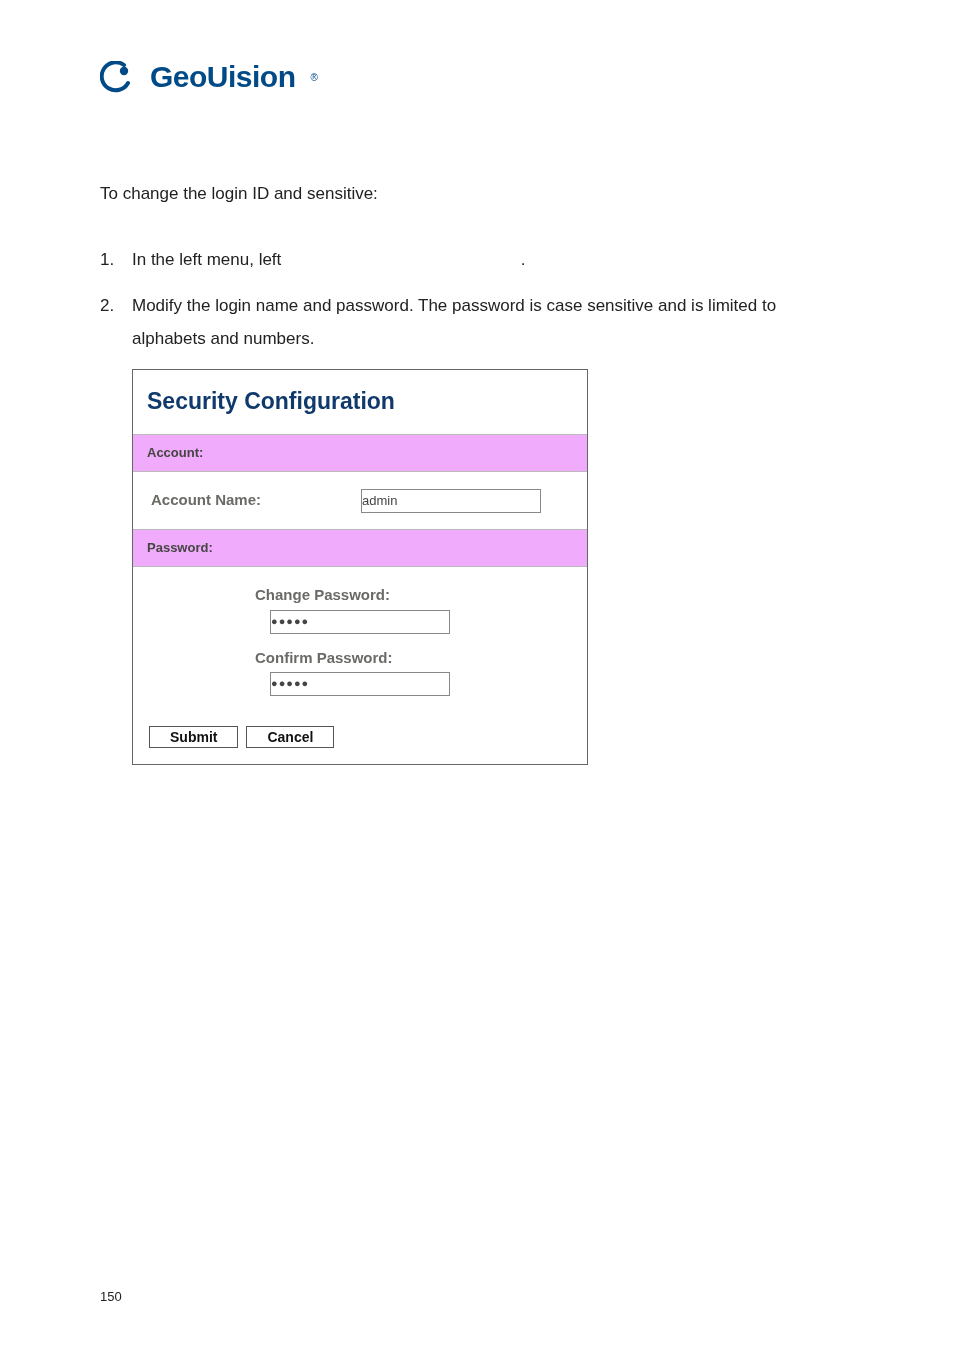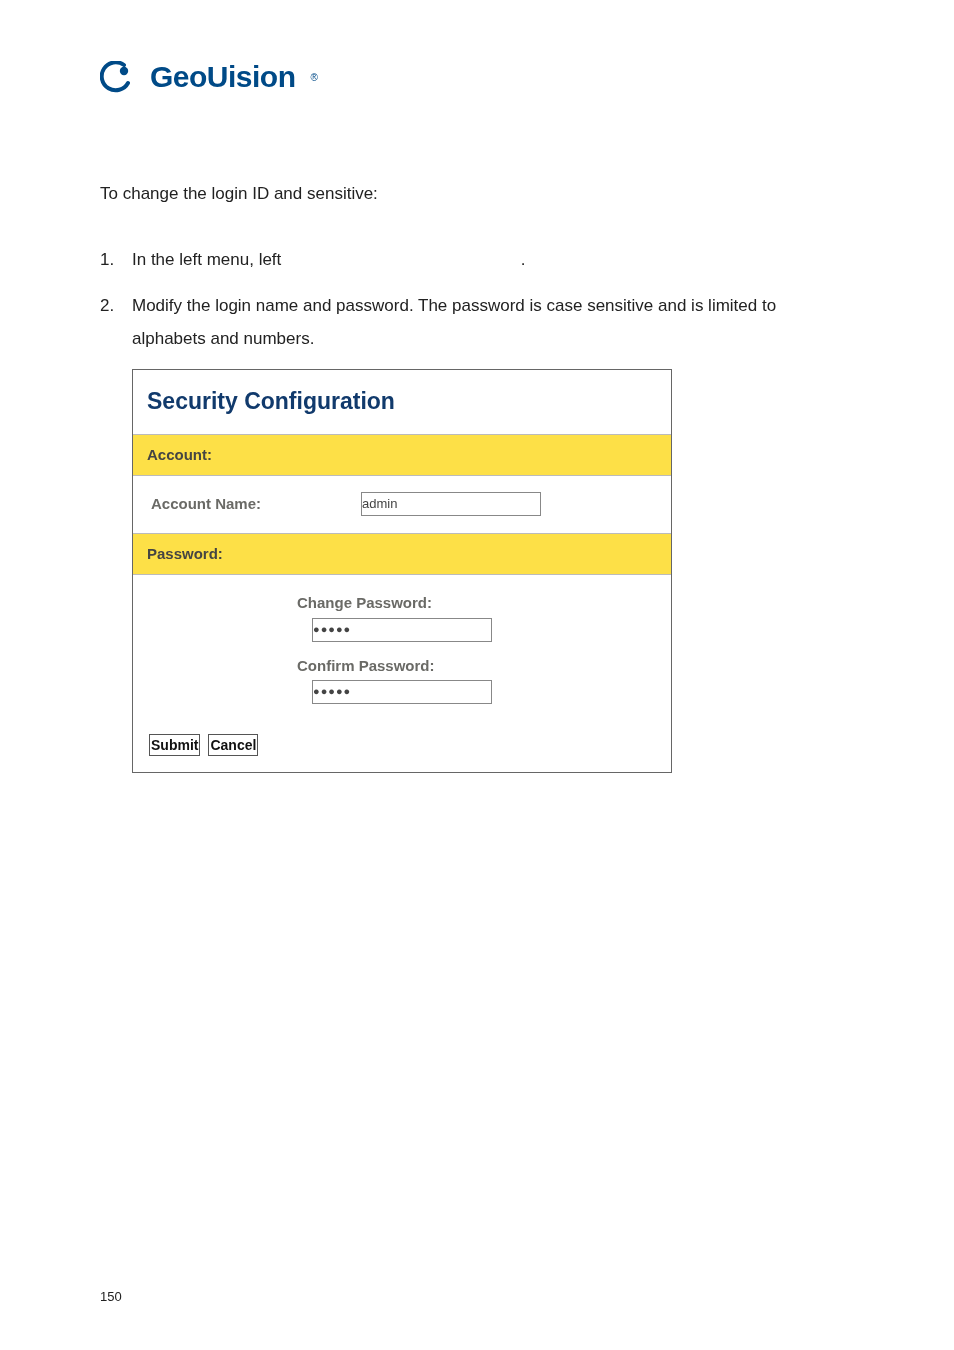--- a/index.html
+++ b/index.html
@@ -71,34 +71,34 @@
       display: block;
     }
     .step2-text {
       display: flex;
       align-items: flex-start;
     }
     .figure {
       margin-left: 32px;
       margin-top: 14px;
       border: 1px solid #666;
-      width: 540px;
+      width: 456px;
       background: #fff;
     }
     .fig-title {
       padding: 10px 14px 10px 14px;
       font-size: 23px;
       font-weight: bold;
       color: #113a6c;
       font-family: Arial, sans-serif;
     }
     .section-head {
-      background: #fde047;
+      background: #f0abfc;
       padding: 6px 14px;
-      font-size: 15px;
+      font-size: 13px;
       font-weight: bold;
       color: #454543;
       border-top: 1px solid #bbb;
       border-bottom: 1px solid #bbb;
     }
     .row {
       display: flex;
       align-items: center;
       padding: 14px 18px;
     }
@@ -135,21 +135,21 @@
       padding: 16px 16px 16px 16px;
       display: flex;
       gap: 8px;
     }
     .btn {
       border: 1px solid #555;
       background: #fff;
       font-size: 14px;
       font-weight: bold;
       color: #111;
-      padding: 2px 1px;
+      padding: 2px 20px;
       font-family: Arial, sans-serif;
       cursor: pointer;
     }
     .page-num {
       position: absolute;
       bottom: 46px;
       left: 100px;
       font-size: 13px;
       color: #222;
     }

